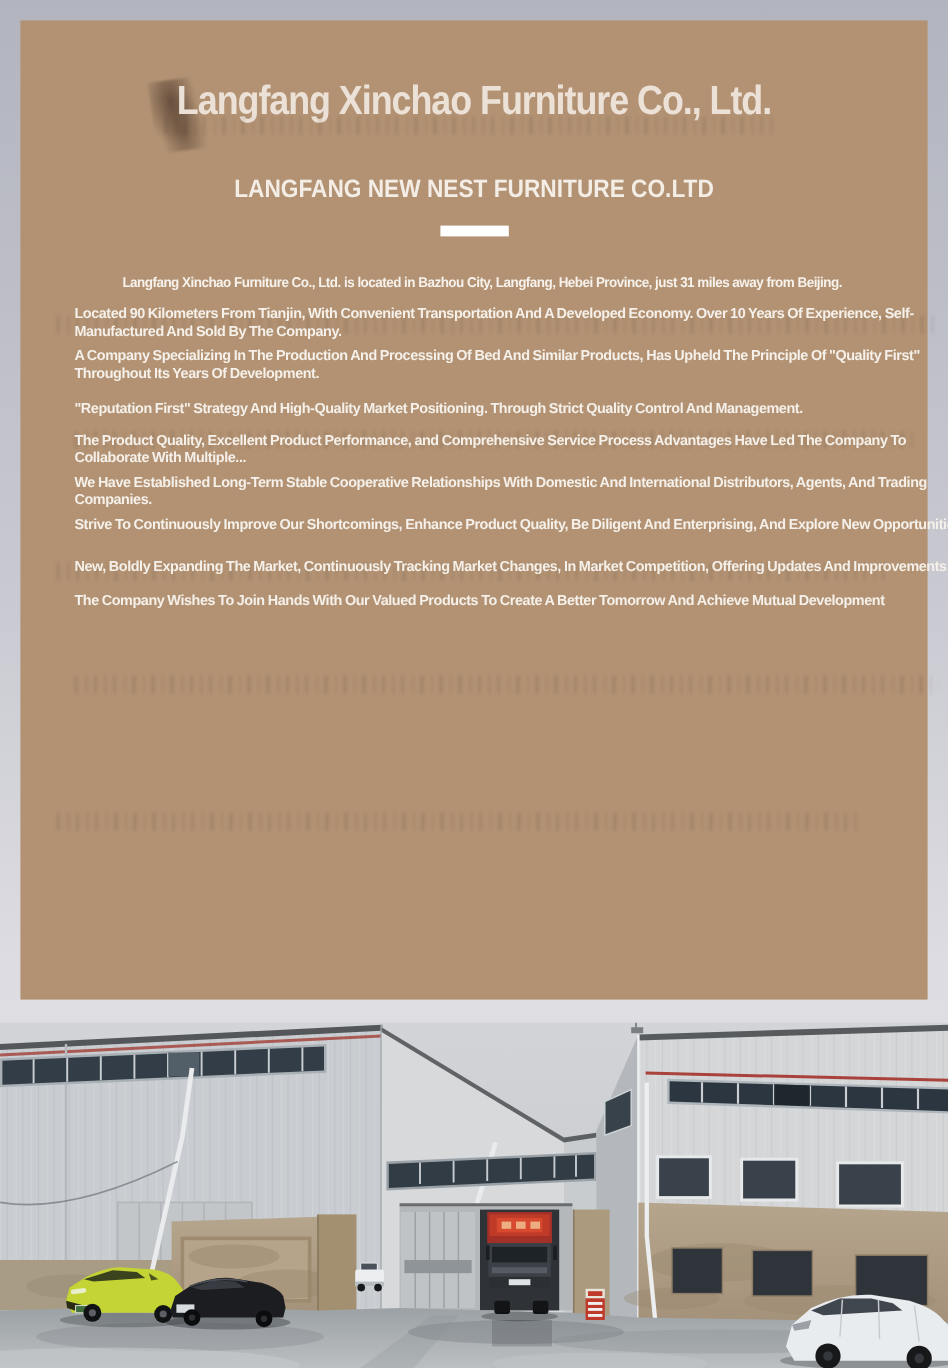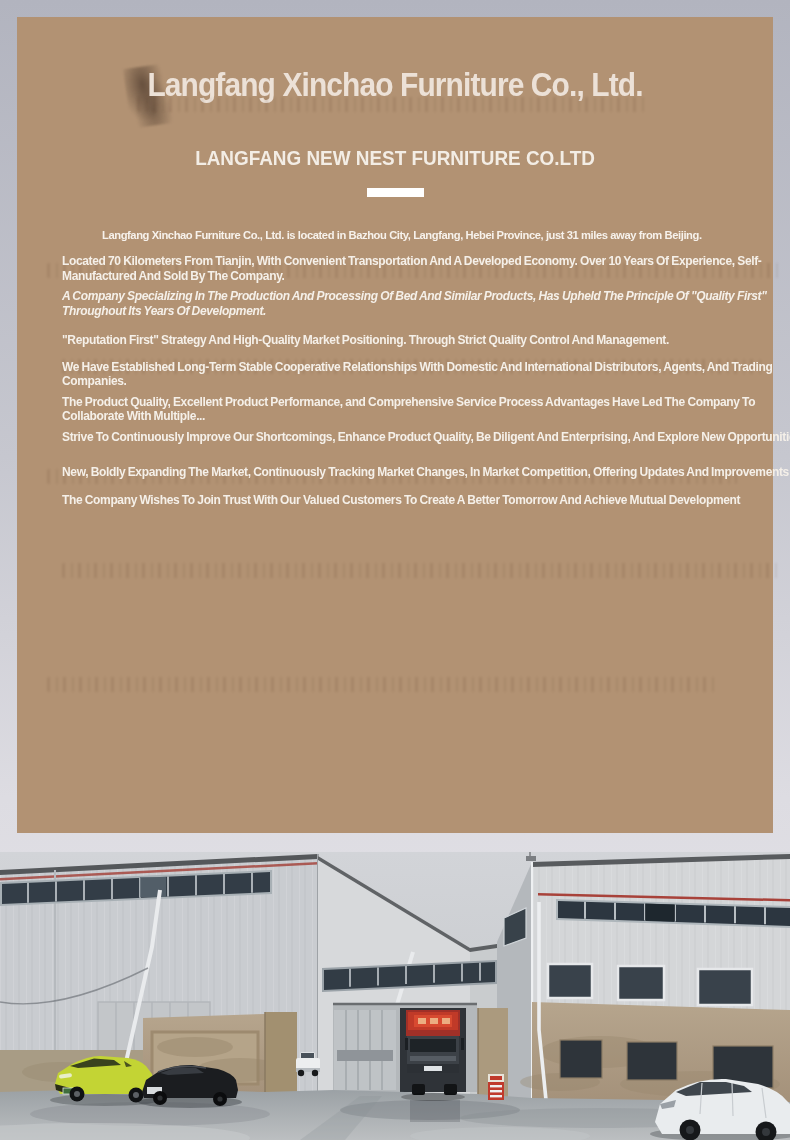--- a/index.html
+++ b/index.html
@@ -17,21 +17,21 @@
   .divider{position:absolute;top:171px;left:350px;width:57px;height:9px;background:#ffffff;}
   .intro{position:absolute;top:211px;left:85px;margin:0;white-space:nowrap;
     font-size:11.8px;font-weight:700;letter-spacing:-.45px;color:#f7f2ec;
     transform:scaleX(.95);transform-origin:0 0;}
   .paras{position:absolute;top:237px;left:45px;width:728px;}
   .paras p{margin:0 0 6px 0;font-size:12px;font-weight:700;line-height:14.5px;
     letter-spacing:-.35px;word-spacing:-.5px;color:#f5f0e9;}
   .paras p.nowrap{white-space:nowrap;overflow:visible;}
   .paras p.gap-md{margin-bottom:12px;}
   .paras p.gap-md2{margin-bottom:13px;}
-  .paras p.gap-lg{margin-bottom:15px;font-style:italic;}
+  .paras p.gap-lg{margin-bottom:15px;}
   .paras p.gap-xl{margin-bottom:21px;}
   
   .ghost{position:absolute;height:15px;border-radius:2px;pointer-events:none;
     background:repeating-linear-gradient(90deg,rgba(70,42,25,.55) 0 3px,rgba(70,42,25,0) 3px 9px,
       rgba(70,42,25,.4) 9px 11px,rgba(70,42,25,0) 11px 16px);
     filter:blur(1.2px);opacity:.2;}
   .smudge{position:absolute;left:110px;top:49px;width:42px;height:60px;pointer-events:none;
     background:radial-gradient(ellipse at 40% 28%,rgba(55,38,28,.6),rgba(55,38,28,0) 62%),
                radial-gradient(ellipse at 58% 76%,rgba(55,38,28,.45),rgba(55,38,28,0) 55%);
     filter:blur(1px);transform:rotate(-8deg);}
@@ -53,28 +53,28 @@
     <div class="ghost" style="left:120px;top:80px;width:510px;"></div>
     <div class="ghost" style="left:30px;top:246px;width:735px;"></div>
     <div class="ghost" style="left:45px;top:342px;width:700px;"></div>
     <div class="ghost" style="left:30px;top:452px;width:690px;"></div>
     <div class="ghost" style="left:45px;top:546px;width:720px;"></div>
     <div class="ghost" style="left:30px;top:660px;width:670px;"></div>
 
     <p class="intro">Langfang Xinchao Furniture Co., Ltd. is located in Bazhou City, Langfang, Hebei Province, just 31 miles away from Beijing.</p>
 
     <div class="paras">
-      <p>Located 70 Kilometers From Tianjin, With Convenient Transportation And A Developed Economy. Over 10 Years Of Experience, Self-Manufactured And Sold By The Company.</p>
+      <p>Located 90 Kilometers From Tianjin, With Convenient Transportation And A Developed Economy. Over 10 Years Of Experience, Self-Manufactured And Sold By The Company.</p>
       <p class="gap-lg">A Company Specializing In The Production And Processing Of Bed And Similar Products, Has Upheld The Principle Of "Quality First" Throughout Its Years Of Development.</p>
       <p class="gap-md">"Reputation First" Strategy And High-Quality Market Positioning. Through Strict Quality Control And Management.</p>
+      <p>The Product Quality, Excellent Product Performance, and Comprehensive Service Process Advantages Have Led The Company To Collaborate With Multiple...</p>
       <p>We Have Established Long-Term Stable Cooperative Relationships With Domestic And International Distributors, Agents, And Trading Companies.</p>
-      <p>The Product Quality, Excellent Product Performance, and Comprehensive Service Process Advantages Have Led The Company To Collaborate With Multiple...</p>
       <p class="nowrap gap-xl">Strive To Continuously Improve Our Shortcomings, Enhance Product Quality, Be Diligent And Enterprising, And Explore New Opportunities</p>
       <p class="nowrap gap-md2">New, Boldly Expanding The Market, Continuously Tracking Market Changes, In Market Competition, Offering Updates And Improvements</p>
-      <p class="nowrap">The Company Wishes To Join Trust With Our Valued Customers To Create A Better Tomorrow And Achieve Mutual Development</p>
+      <p class="nowrap">The Company Wishes To Join Hands With Our Valued Products To Create A Better Tomorrow And Achieve Mutual Development</p>
     </div>
   </section>
 
   <div class="photo">
   <svg width="790" height="288" viewBox="0 0 790 288" xmlns="http://www.w3.org/2000/svg">
     <defs>
       <linearGradient id="skyG" x1="0" y1="0" x2="0" y2="1">
         <stop offset="0" stop-color="#d2d4d8"></stop>
             <stop offset="1" stop-color="#c3c6c9"></stop>
       </linearGradient>

